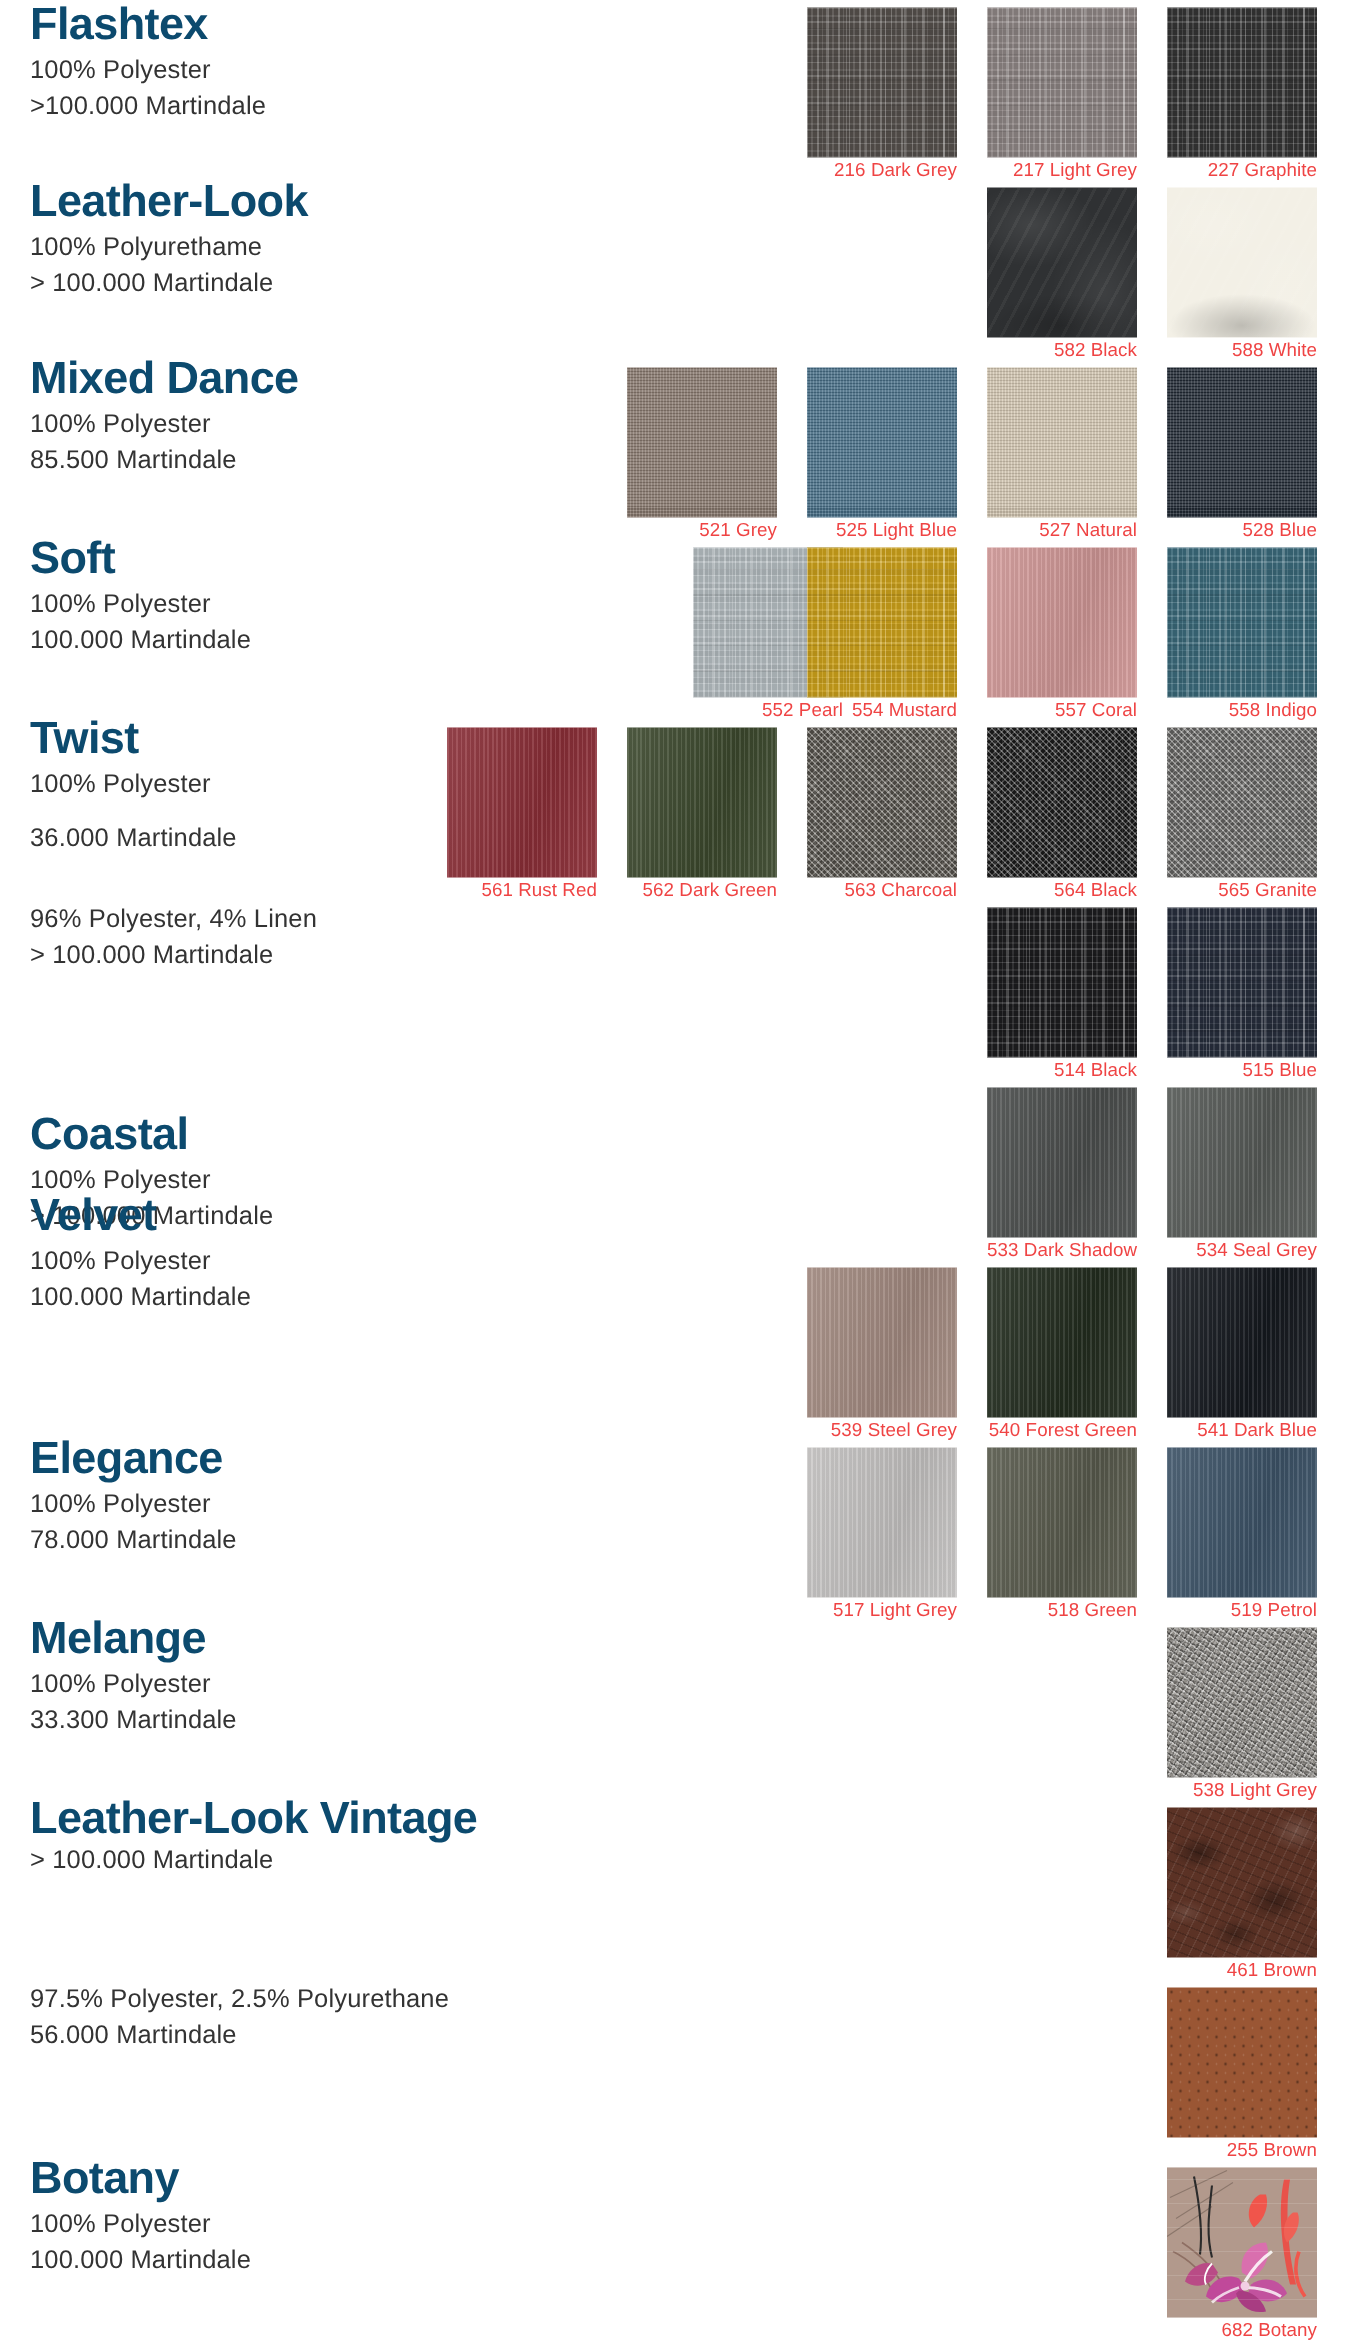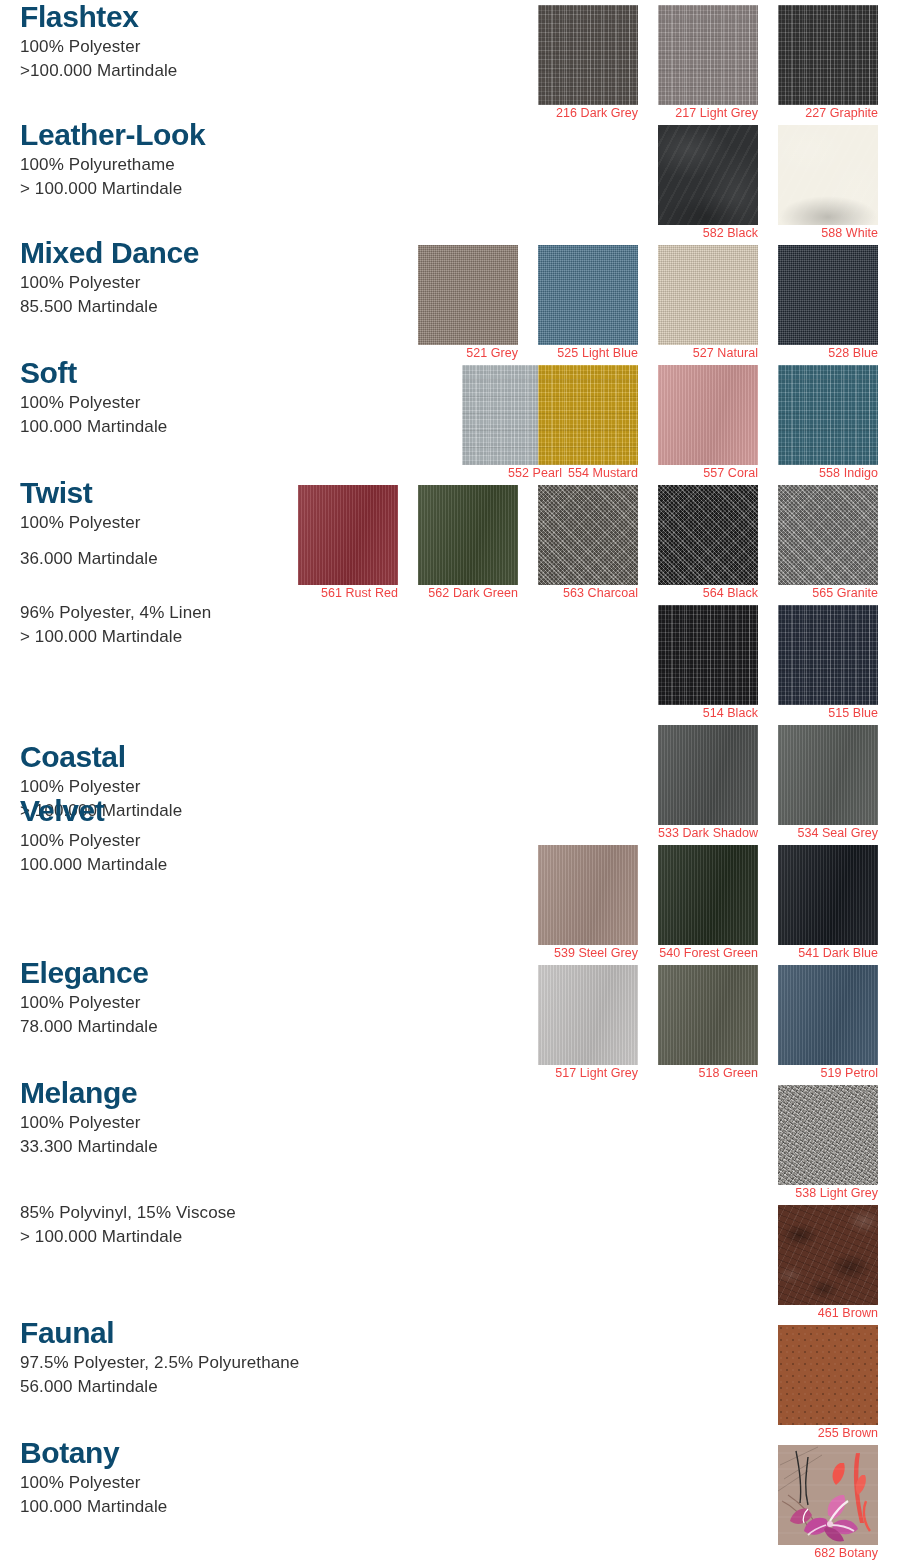--- a/index.html
+++ b/index.html
@@ -195,25 +195,24 @@
         <div class="fabric-name">Elegance</div>
         <div class="fabric-spec">100% Polyester</div>
         <div class="fabric-spec" style="margin-top: 0px;">78.000 Martindale</div>
       </div>
       <div class="fabric-block" style="top: 1078px;">
         <div class="fabric-name">Melange</div>
         <div class="fabric-spec">100% Polyester</div>
         <div class="fabric-spec" style="margin-top: 0px;">33.300 Martindale</div>
       </div>
       <div class="fabric-block" style="top: 1198px;">
-        <div class="fabric-spec">85% Polyvinyl, 15% Viscose</div>
+        <div class="fabric-name">Leather-Look Vintage</div>
         <div class="fabric-spec" style="margin-top: 0px;">&gt; 100.000 Martindale</div>
       </div>
       <div class="fabric-block" style="top: 1318px;">
-        <div class="fabric-name">Faunal</div>
         <div class="fabric-spec">97.5% Polyester, 2.5% Polyurethane</div>
         <div class="fabric-spec" style="margin-top: 0px;">56.000 Martindale</div>
       </div>
       <div class="fabric-block" style="top: 1438px;">
         <div class="fabric-name">Botany</div>
         <div class="fabric-spec">100% Polyester</div>
         <div class="fabric-spec" style="margin-top: 0px;">100.000 Martindale</div>
       </div>
     </div>
   <div id="swatch-grid">

